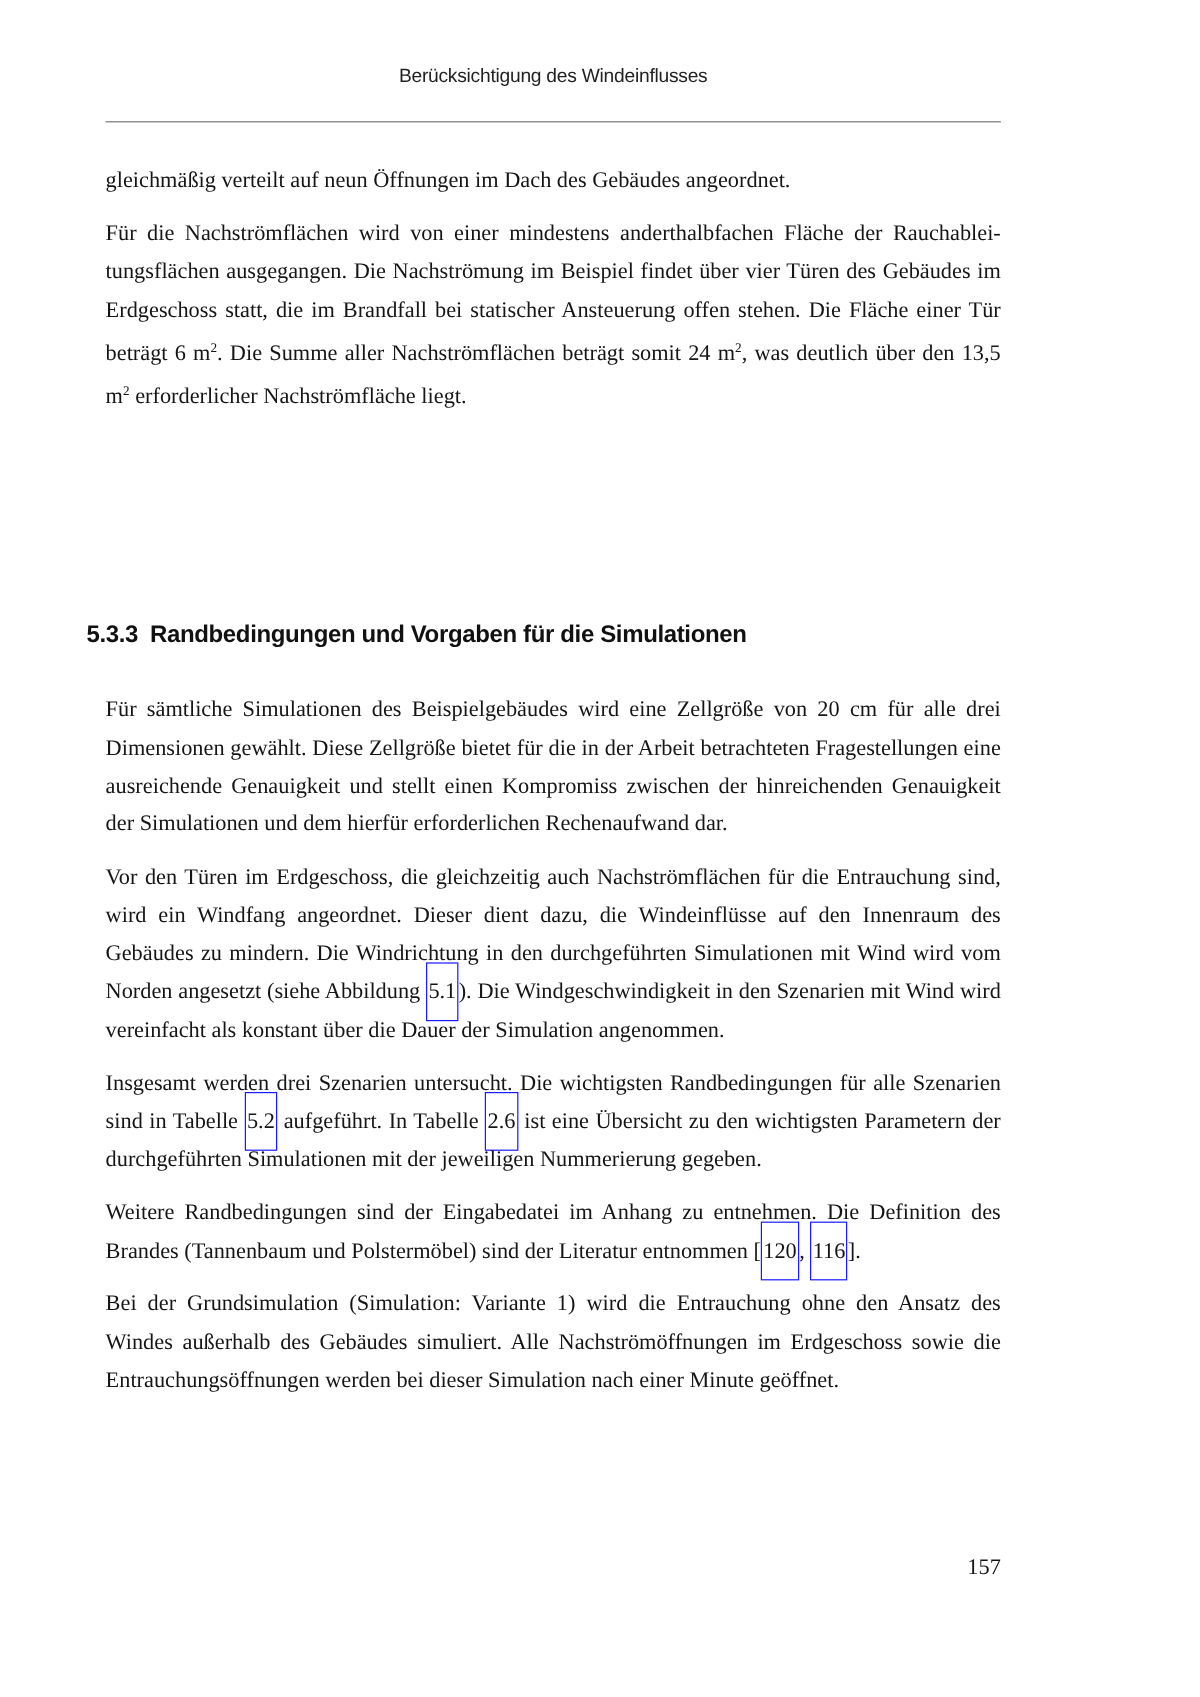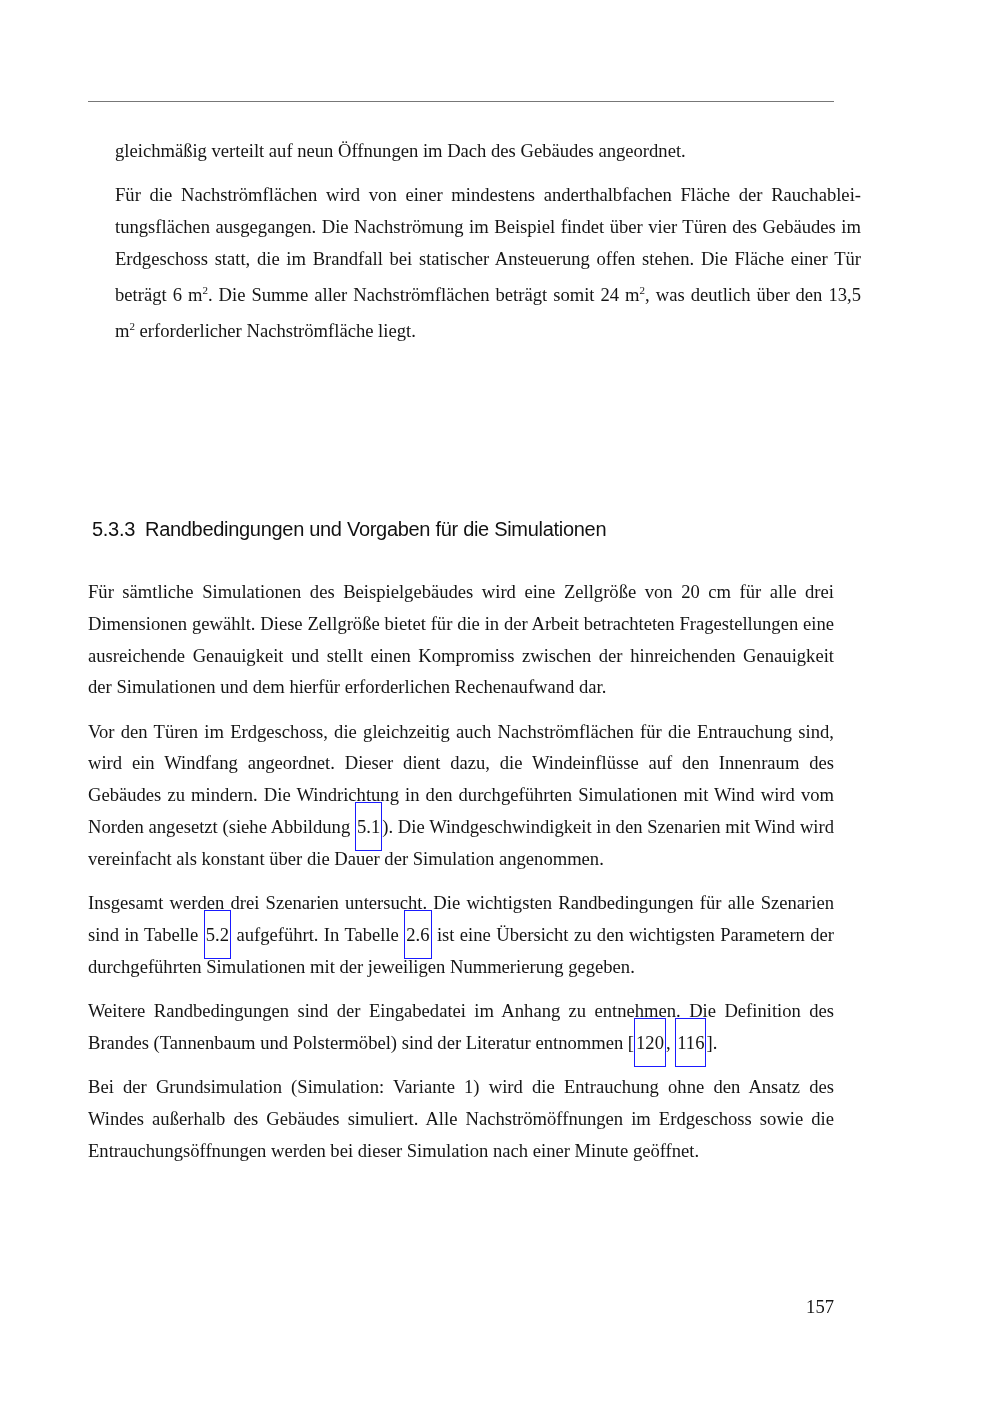--- a/index.html
+++ b/index.html
@@ -16,43 +16,44 @@
     border-top: 1px solid #777;
   }
   .body-text {
     position: absolute; left: 88px; width: 746px;
     font-family: "Liberation Serif", "DejaVu Serif", serif;
     font-size: 18.6px; line-height: 31.8px; color: #151515;
     text-align: justify;
   }
   .body-text p { margin: 0 0 12.5px 0; }
   .h3 {
-    position: absolute; left: 92px; top: 513px;
+    position: absolute; left: 72px; top: 513px;
     font-family: "Liberation Sans", "DejaVu Sans", sans-serif;
-    font-weight: normal; font-size: 20px; line-height: 32px; color: #111;
+    font-weight: bold; font-size: 20px; line-height: 32px; color: #111;
     letter-spacing: -0.3px;
   }
   .h3 .num { margin-right: 10px; }
   .ref {
     border: 1px solid #1a1aff; padding: 13px 1px; color: #151515;
   }
   .page-number {
     position: absolute; left: 790px; top: 1296px; width: 44px; text-align: right;
     font-family: "Liberation Serif", "DejaVu Serif", serif;
     font-size: 18.6px; color: #151515;
   }
 </style>
 </head>
 <body>
 
 <div class="header">
+  <div>Berücksichtigung des Windeinflusses</div>
 </div>
 <div class="header-rule"></div>
 
-<div class="body-text" style="top:135px;margin-left:27px;">
+<div class="body-text" style="top:135px;">
   <p>gleichmäßig verteilt auf neun Öffnungen im Dach des Gebäudes angeordnet.</p>
   <p><span>Für die Nachströmflächen wird von einer mindestens anderthalbfachen Fläche der Rauchablei­tungsflächen ausgegangen. Die Nachströmung im Beispiel findet über vier Türen des Gebäudes im Erdgeschoss statt, die im Brandfall bei statischer Ansteuerung offen stehen. Die Fläche einer Tür beträgt 6 m</span><sup style="font-size:11px;">2</sup><span>. Die Summe aller Nachströmflächen beträgt somit 24 m</span><sup style="font-size:11px;">2</sup><span>, was deutlich über den 13,5 m</span><sup style="font-size:11px;">2</sup><span> erforderlicher Nachströmfläche liegt.</span></p>
 </div>
 
 <div class="h3">
   <span class="num">5.3.3</span><span>Randbedingungen und Vorgaben für die Simulationen</span>
 </div>
 
 <div class="body-text" style="top:576px;">
   <p>Für sämtliche Simulationen des Beispielgebäudes wird eine Zellgröße von 20 cm für alle drei Dimensionen gewählt. Diese Zellgröße bietet für die in der Arbeit betrachteten Fragestellungen eine ausreichende Genauigkeit und stellt einen Kompromiss zwischen der hinreichenden Genauigkeit der Simulationen und dem hierfür erforderlichen Rechenaufwand dar.</p>

